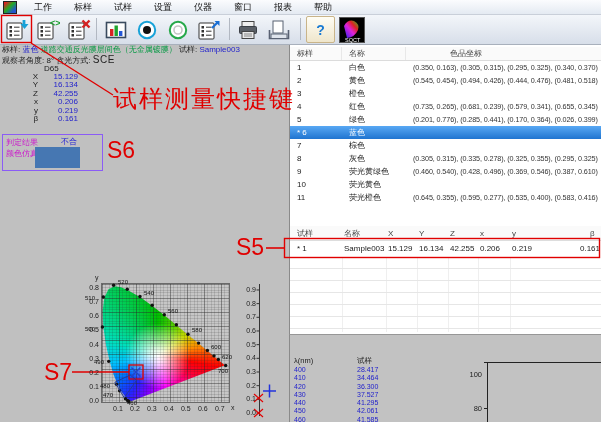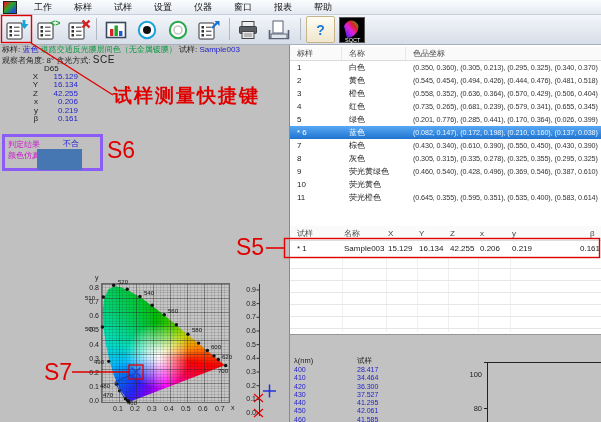--- a/index.html
+++ b/index.html
@@ -28,30 +28,30 @@
   .t-blue{color:#2323cc;} .t-green{color:#0a9a46;} .t-black{color:#222;}
   .info1 .sample-part{}
   .info2{position:absolute;left:2px;top:54px;font-size:8px;color:#222;white-space:nowrap;}
   .info2 .sce{font-size:10px;letter-spacing:.5px;}
   .d65{position:absolute;left:44px;top:64px;font-size:8px;color:#222;}
   .values{position:absolute;left:0;top:73px;width:80px;}
   .vrow{display:grid;grid-template-columns:38px 40px;height:8.4px;font-size:8px;line-height:8.4px;}
   .vrow .vl{text-align:right;color:#222;}
   .vrow .vv{text-align:right;color:#2323cc;}
   
-  .red-box{position:absolute;border:3px solid #8b5cf6;box-sizing:border-box;}
+  .red-box{position:absolute;border:1px solid #8b5cf6;box-sizing:border-box;}
   .judge{left:2px;top:134px;width:101px;height:37px;}
   .j1{position:absolute;left:3px;top:2px;font-size:8px;color:#cc14cc;}
   .jv{position:absolute;left:58px;top:1px;font-size:8px;color:#1d1dd6;}
   .j2{position:absolute;left:3px;top:13px;font-size:8px;color:#cc14cc;text-align:right;}
   .swatch{position:absolute;left:32px;top:12px;width:45px;height:21px;background:#4677b2;}
   
   .ann{position:absolute;color:#e00000;z-index:6;white-space:nowrap;}
   .ann.big{font-size:23px;}
-  .ann.note{font-size:19px;font-weight:bold;letter-spacing:2px;}
+  .ann.note{font-size:24px;font-weight:normal;letter-spacing:2px;}
   
   .plot{position:absolute;left:101px;top:283px;width:129px;height:120px;border:1px solid #6a6a6a;box-sizing:border-box;background:#c6c6c6;}
   .horseshoe{position:absolute;inset:0;
     background:
       radial-gradient(circle at 43.9% 60.8%, #ffffff 0, rgba(255,255,255,.85) 7%, rgba(255,255,255,0) 32%),
       conic-gradient(from 0deg at 43.9% 60.8%,
         #00c000 0deg,#5ed200 30deg,#ccd800 55deg,#ff8800 78deg,#ff0000 100deg,
         #ff0044 122deg,#ff00ff 165deg,#7a00ff 196deg,#2424ff 216deg,#0066ff 237deg,
         #00c2ff 260deg,#00e0bb 288deg,#00d060 322deg,#00c000 360deg);
     clip-path:polygon(22.9% 99.4%,18.9% 96.5%,14.4% 89.8%,12% 84.4%,9% 76.4%,6% 65.3%,
@@ -68,21 +68,21 @@
   #labels .tick{position:absolute;font-size:7px;color:#222;line-height:8px;}
   #labels .yt{width:15px;text-align:right;}
   #labels .xt{width:14px;text-align:center;}
   #labels .bt{width:18px;text-align:right;}
   .axis-letter{position:absolute;font-size:7px;color:#222;z-index:5;}
   
   .std-table{position:absolute;left:290px;top:47px;width:311px;}
   .std-header,.std-row{display:grid;grid-template-columns:52px 64px 1fr;align-items:center;height:13px;}
   .std-header{background:#fafafa;border-bottom:1px solid #dcdcdc;font-size:8px;color:#444;}
   .std-header span{padding-left:7px;border-right:1px solid #e8e8e8;height:13px;line-height:13px;box-sizing:border-box;}
-  .std-header span:last-child{border-right:none;}
+  .std-header span:last-child{border-right:none;margin-left:37px;}
   .std-row{font-size:8px;color:#222;}
   .std-row span{padding-left:7px;white-space:nowrap;overflow:hidden;}
   .std-row .coords{font-size:7.2px;letter-spacing:-.1px;color:#333;}
   .std-row.selected{background:linear-gradient(#58a8f4,#1f74d0);color:#fff;}
   .std-row.selected .coords{color:#eaf3ff;}
   .smp-table{position:absolute;left:290px;top:226px;width:311px;}
   .smp-header,.smp-row{display:grid;grid-template-columns:52px 44px 31px 31px 30px 32px 62px 29px;align-items:center;}
   .smp-header{height:14px;background:#fafafa;border-bottom:1px solid #ddd;font-size:8px;color:#444;}
   .smp-header span{padding-left:2px;} .smp-header span:first-child{padding-left:7px;}
   .smp-header span:last-child{padding-left:18px;}
@@ -331,70 +331,67 @@
   <div class="std-table">
     <div class="std-header">
       <span>标样</span>
       <span>名称</span>
       <span>色品坐标</span>
     </div>
     <div id="std-rows">
         <div class="std-row">
           <span class="c-id">1</span>
           <span class="c-name">白色</span>
-          <span class="coords">(0.350, 0.360), (0.305, 0.213), (0.295, 0.325), (0.340, 0.370)</span>
+          <span class="coords">(0.350, 0.163), (0.305, 0.315), (0.295, 0.325), (0.340, 0.370)</span>
         </div>
         <div class="std-row">
           <span class="c-id">2</span>
           <span class="c-name">黄色</span>
           <span class="coords">(0.545, 0.454), (0.494, 0.426), (0.444, 0.476), (0.481, 0.518)</span>
         </div>
         <div class="std-row">
           <span class="c-id">3</span>
           <span class="c-name">橙色</span>
-          <span class="coords">(0.558, 0.352), (0.636, 0.364), (0.570, 0.429), (0.506, 0.404)</span>
         </div>
         <div class="std-row">
           <span class="c-id">4</span>
           <span class="c-name">红色</span>
           <span class="coords">(0.735, 0.265), (0.681, 0.239), (0.579, 0.341), (0.655, 0.345)</span>
         </div>
         <div class="std-row">
           <span class="c-id">5</span>
           <span class="c-name">绿色</span>
           <span class="coords">(0.201, 0.776), (0.285, 0.441), (0.170, 0.364), (0.026, 0.399)</span>
         </div>
         <div class="std-row selected">
           <span class="c-id">* 6</span>
           <span class="c-name">蓝色</span>
-          <span class="coords">(0.082, 0.147), (0.172, 0.198), (0.210, 0.160), (0.137, 0.038)</span>
         </div>
         <div class="std-row">
           <span class="c-id">7</span>
           <span class="c-name">棕色</span>
-          <span class="coords">(0.430, 0.340), (0.610, 0.390), (0.550, 0.450), (0.430, 0.390)</span>
         </div>
         <div class="std-row">
           <span class="c-id">8</span>
           <span class="c-name">灰色</span>
           <span class="coords">(0.305, 0.315), (0.335, 0.278), (0.325, 0.355), (0.295, 0.325)</span>
         </div>
         <div class="std-row">
           <span class="c-id">9</span>
           <span class="c-name">荧光黄绿色</span>
           <span class="coords">(0.460, 0.540), (0.428, 0.496), (0.369, 0.546), (0.387, 0.610)</span>
         </div>
         <div class="std-row">
           <span class="c-id">10</span>
           <span class="c-name">荧光黄色</span>
         </div>
         <div class="std-row">
           <span class="c-id">11</span>
           <span class="c-name">荧光橙色</span>
-          <span class="coords">(0.645, 0.355), (0.595, 0.351), (0.535, 0.400), (0.583, 0.614)</span>
+          <span class="coords">(0.645, 0.355), (0.595, 0.277), (0.535, 0.400), (0.583, 0.416)</span>
         </div>
       </div>
   </div>
 
   <div class="smp-table">
     <div class="smp-header">
       <span>试样</span>
         <span>名称</span>
       <span>X</span>
         <span>Y</span>

